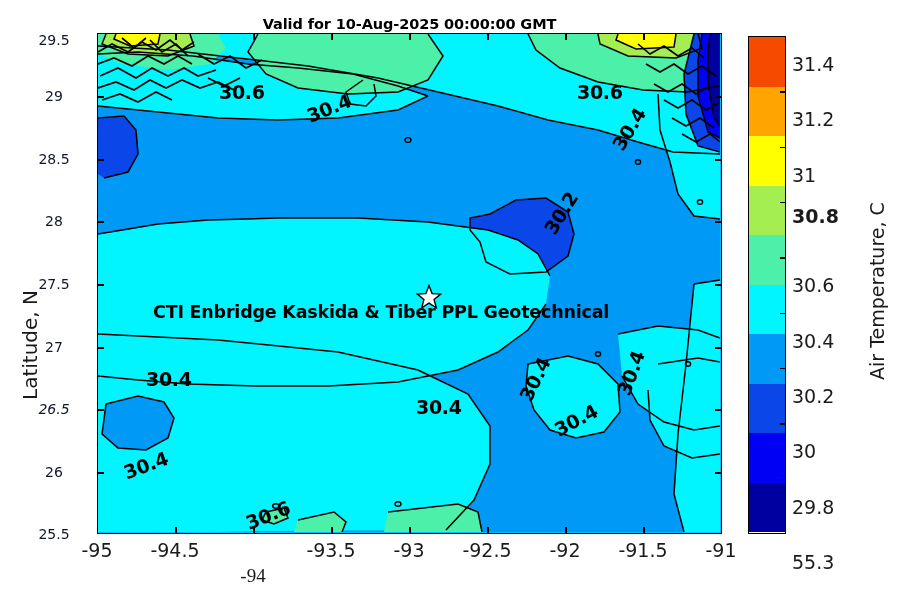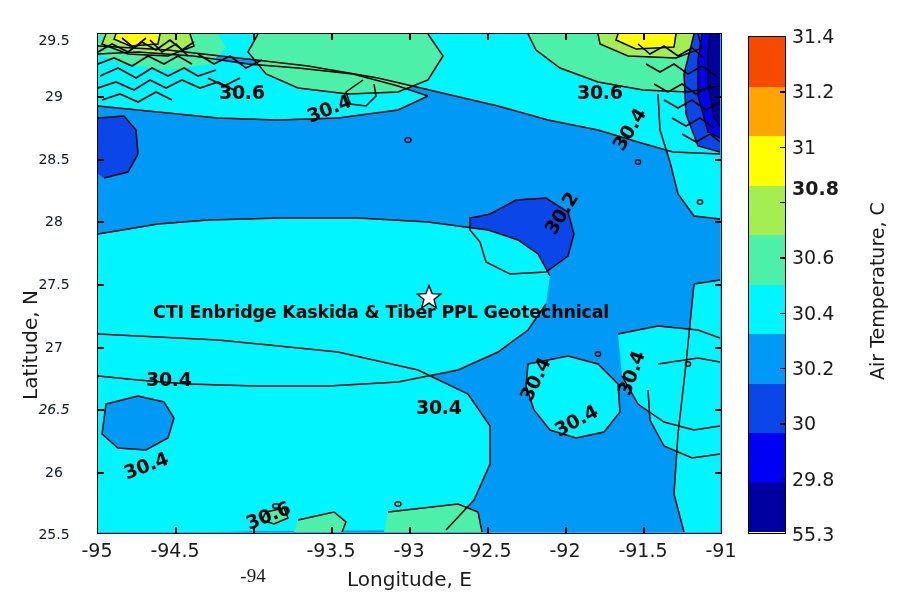--- a/index.html
+++ b/index.html
@@ -50,31 +50,32 @@
   #yname{left:0;top:0;transform-origin:0 0;}
 
   
   #cbar{
     position:absolute;left:748px;top:36px;width:38px;height:498px;
     border:1.6px solid #000;box-sizing:border-box;overflow:hidden;
   }
   .cband{width:100%;}
   .ctk{position:absolute;background:#000;width:6px;height:1.4px;}
   .clab{position:absolute;font-size:19px;color:#1a1a1a;
-        transform:translateY(-50%);white-space:nowrap;}
+        transform:translateY(-50%);white-space:nowrap;margin-top:28px;}
   #cbname{
     position:absolute;font-size:19px;color:#1a1a1a;
     transform-origin:0 0;white-space:nowrap;
   }
 </style>
 </head>
 <body>
 
 <div id="fig">
 
+  <div class="title">Valid for 10-Aug-2025 00:00:00 GMT</div>
 
   <div id="plot">
     <svg id="svgmap" width="622" height="498" viewBox="0 0 622 498">
 
       <rect x="0" y="0" width="622" height="498" fill="#0099F5"></rect>
 
       <path d="M0,20 L40,18 L95,22 L150,30 L200,34 L255,40 L300,52 L330,62
                L300,76 L240,84 L180,86 L120,84 L60,78 L0,72 Z" fill="#00F5FF"></path>
 
       <path d="M0,0 L622,0 L622,120 L575,118 L540,108 L500,96 L450,86
@@ -275,21 +276,20 @@
     <div class="ylab" style="left:20px;top:472px;width:68px;">26</div>
     <div class="ylab" style="left:20px;top:409px;width:68px;font-style:italic;">26.5</div>
     <div class="ylab" style="left:20px;top:347px;width:68px;">27</div>
     <div class="ylab" style="left:20px;top:284px;width:68px;">27.5</div>
     <div class="ylab" style="left:20px;top:221px;width:68px;">28</div>
     <div class="ylab" style="left:20px;top:159px;width:68px;">28.5</div>
     <div class="ylab" style="left:20px;top:96px;width:68px;">29</div>
     <div class="ylab" style="left:20px;top:40px;width:68px;">29.5</div>
   </div>
 
-  <div class="axname" id="xname">Longitude, E</div>
   <div class="axname" id="yname" style="left:18px;top:400px;transform:rotate(-90deg);">Latitude, N</div>
 
   <div id="cbar">
       <div class="cband" style="height: 49.5px; background: rgb(245, 74, 0);"></div>
       <div class="cband" style="height: 49.5px; background: rgb(255, 164, 0);"></div>
       <div class="cband" style="height: 49.5px; background: rgb(255, 255, 0);"></div>
       <div class="cband" style="height: 49.5px; background: rgb(165, 238, 82);"></div>
       <div class="cband" style="height: 49.5px; background: rgb(77, 240, 168);"></div>
       <div class="cband" style="height: 49.5px; background: rgb(0, 245, 255);"></div>
       <div class="cband" style="height: 49.5px; background: rgb(0, 153, 245);"></div>

